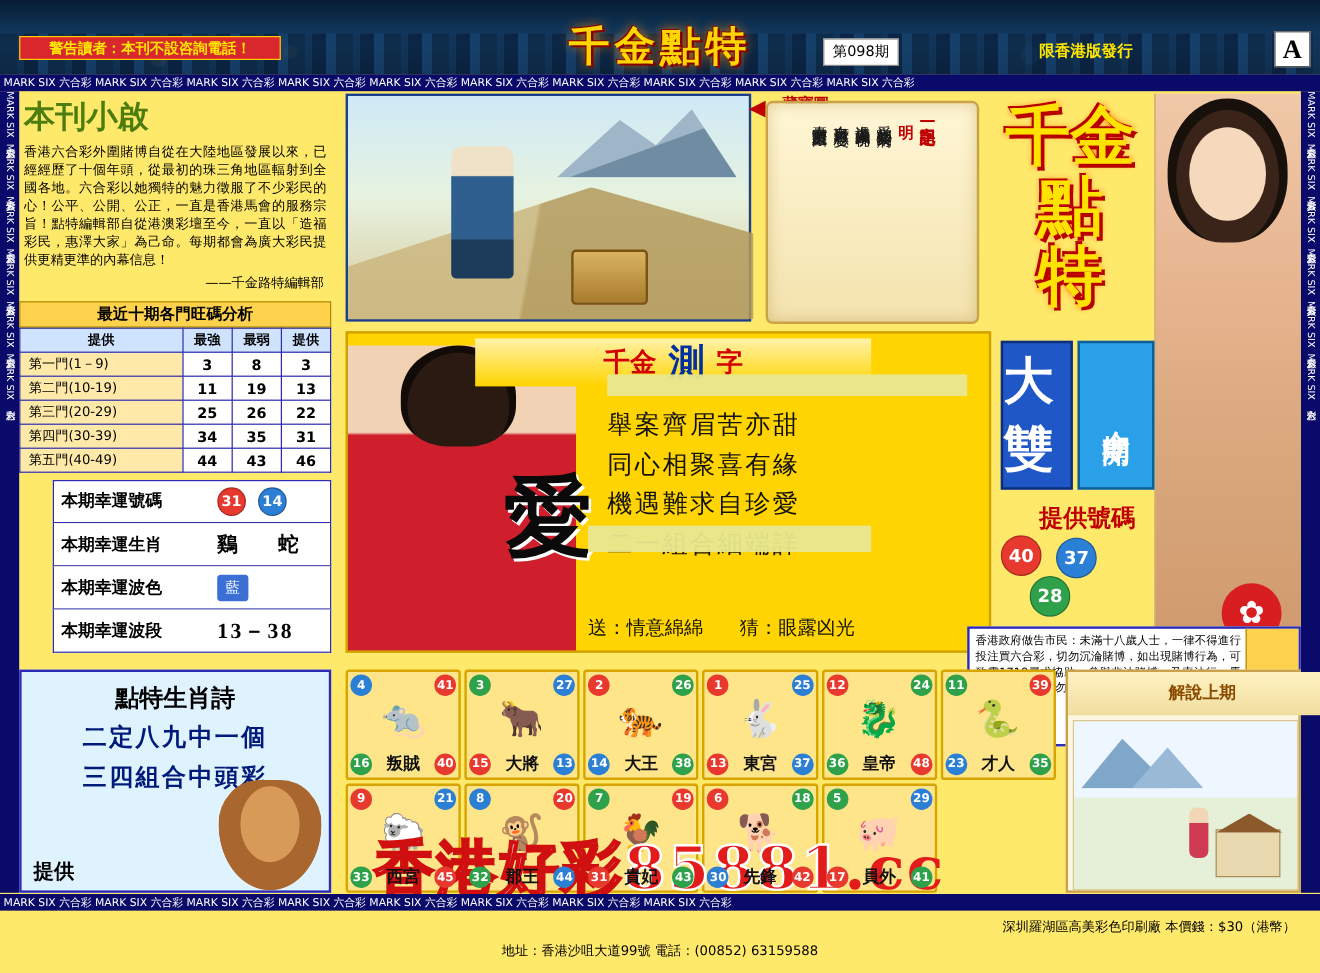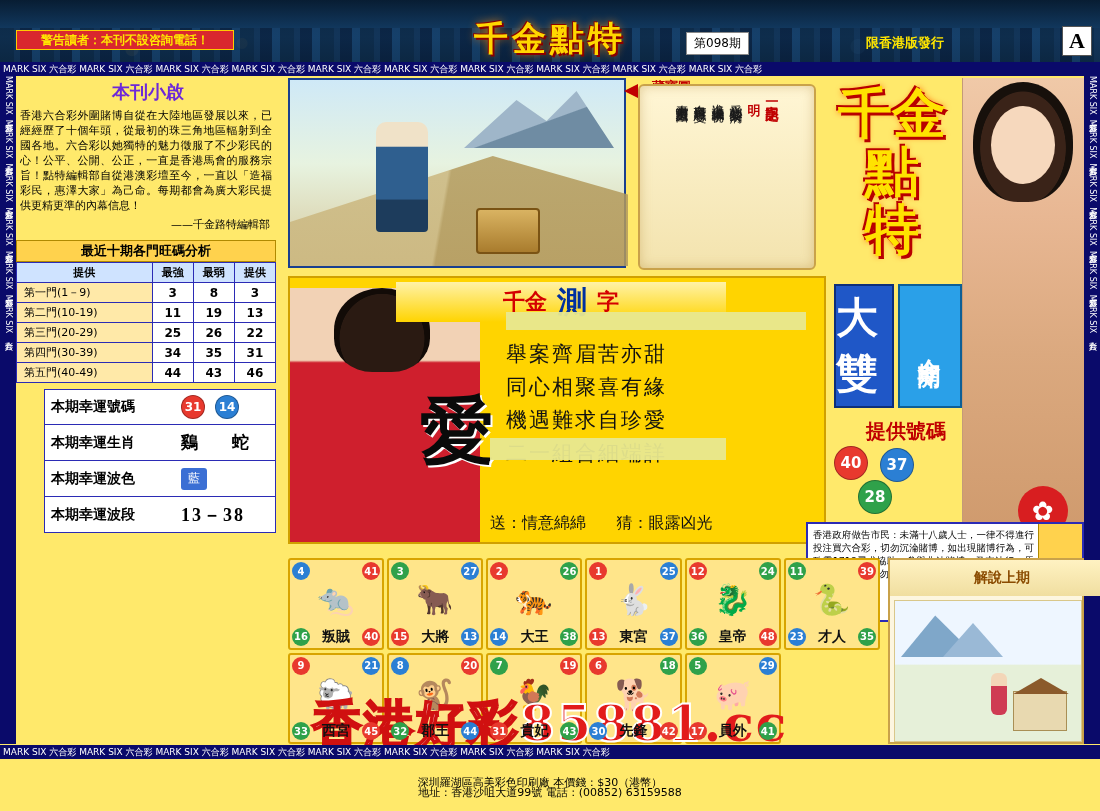--- a/index.html
+++ b/index.html
@@ -78,36 +78,35 @@
   }
   .vstrip.left { left:0; }
   .vstrip.right { right:0; }
   
   .strip.bottom { bottom:52px; top:auto; background:#0a0a6a; }
   .footer {
     position:absolute; left:0; bottom:0; width:1100px; height:52px;
     background:#ffe96b; color:#000; font-size:11px;
   }
   .footer .fline1 {
-    position:absolute; left:0; top:16px; width:1080px; text-align:center;
+    position:absolute; left:0; top:6px; width:1080px; text-align:right;
     font-size:11px; color:#000;
   }
   .footer .fline2 {
     position:absolute; left:0; top:26px; width:1100px; text-align:center;
     font-size:11px; color:#000;
   }
   
   .content { position:absolute; left:16px; top:78px; width:1068px; height:666px; }
 
   
   .leftcol { position:absolute; left:0; top:0; width:260px; }
   .note-title {
-    font-size:18px; font-weight:bold; color:#6d28d9; margin:2px 0 4px 4px;
+    font-size:26px; font-weight:bold; color:#4d7c0f; margin:2px 0 4px 4px;
     font-family:"DejaVu Serif", serif;
-    text-align:center;
   }
   .note-body {
     font-size:11px; line-height:15px; color:#000; text-align:justify; padding:0 4px;
   }
   .note-sign { font-size:11px; text-align:right; margin-top:4px; padding-right:6px; }
 
   .tbl-cap {
     margin-top:8px; background:#ffd24d; border:1px solid #b08900;
     text-align:center; font-size:13px; font-weight:bold; color:#000; padding:1px 0;
   }
@@ -508,20 +507,27 @@
         </div>
         <div class="lucky-row">
           <div class="k">本期幸運波段</div>
           <div class="v">
             <span class="band">13－38</span>
           </div>
         </div>
       </div>
     </div>
 
+    <div class="poem">
+      <h3>點特生肖詩</h3>
+      <p>二定八九中一個</p>
+      <p>三四組合中頭彩</p>
+      <div class="tip">提供</div>
+      <div class="monkey"></div>
+    </div>
 
     <div class="illus">
       <div class="mountain"></div>
       <div class="path"></div>
       <div class="soldier"></div>
       <div class="box"></div>
     </div>
 
     <div class="arrow-left"></div>
     <div class="label-tag">藏寶圖</div>

